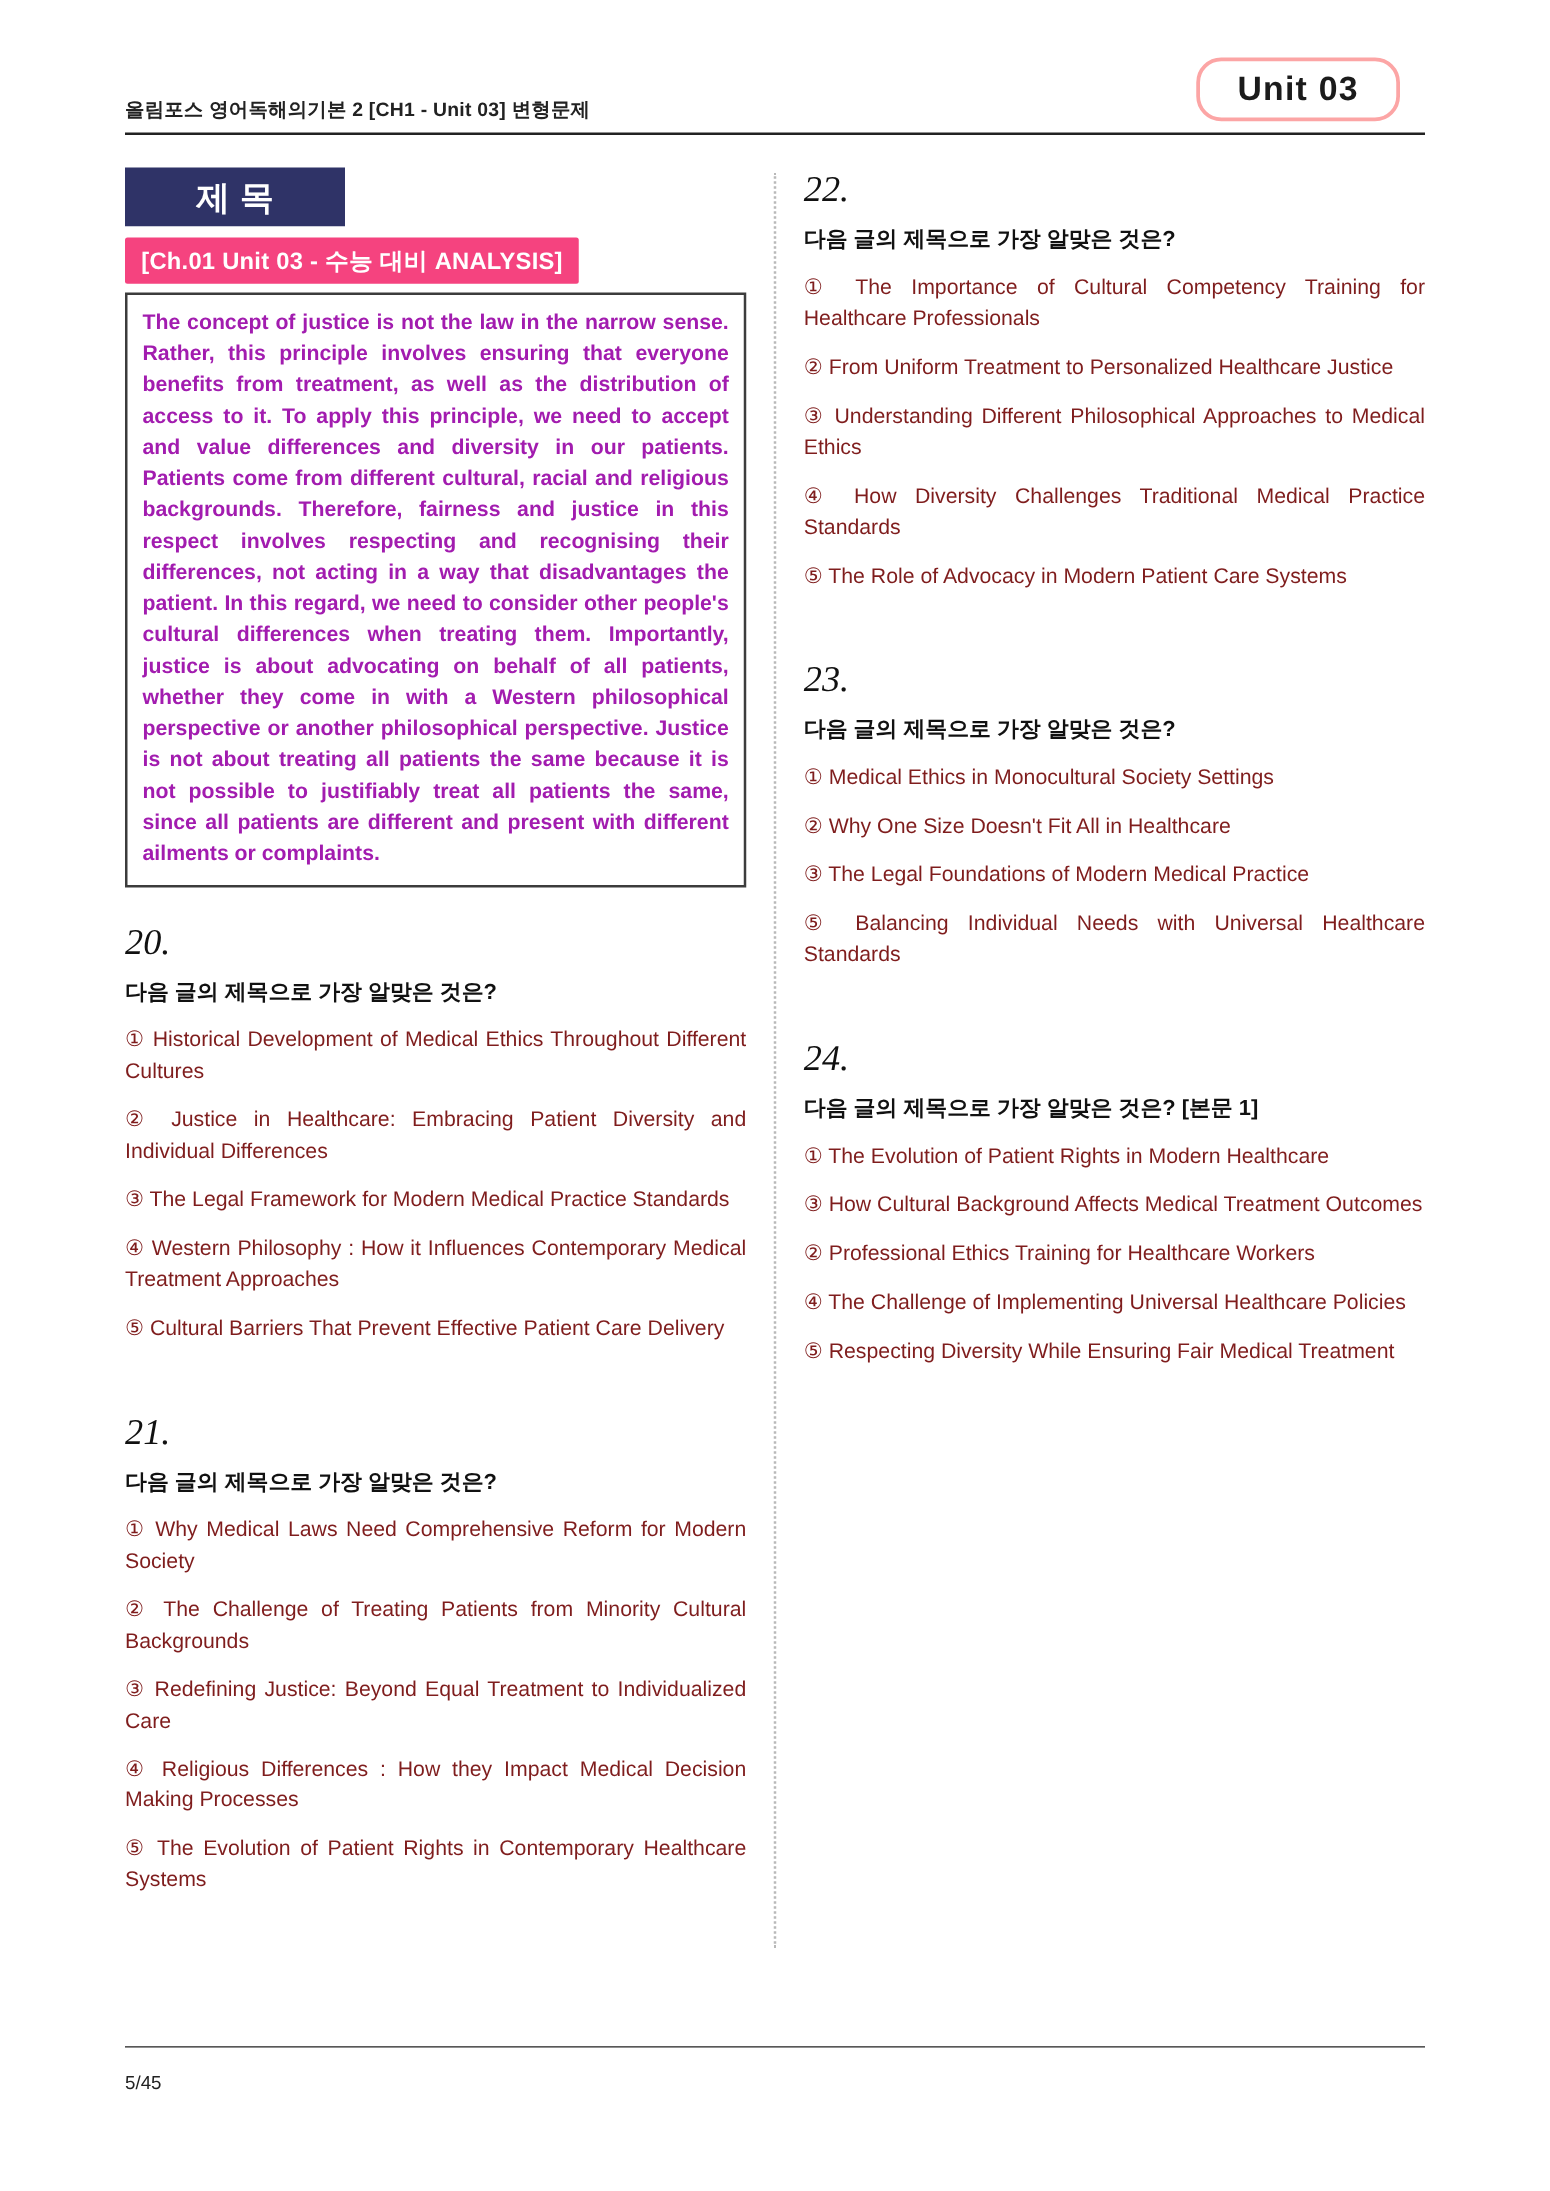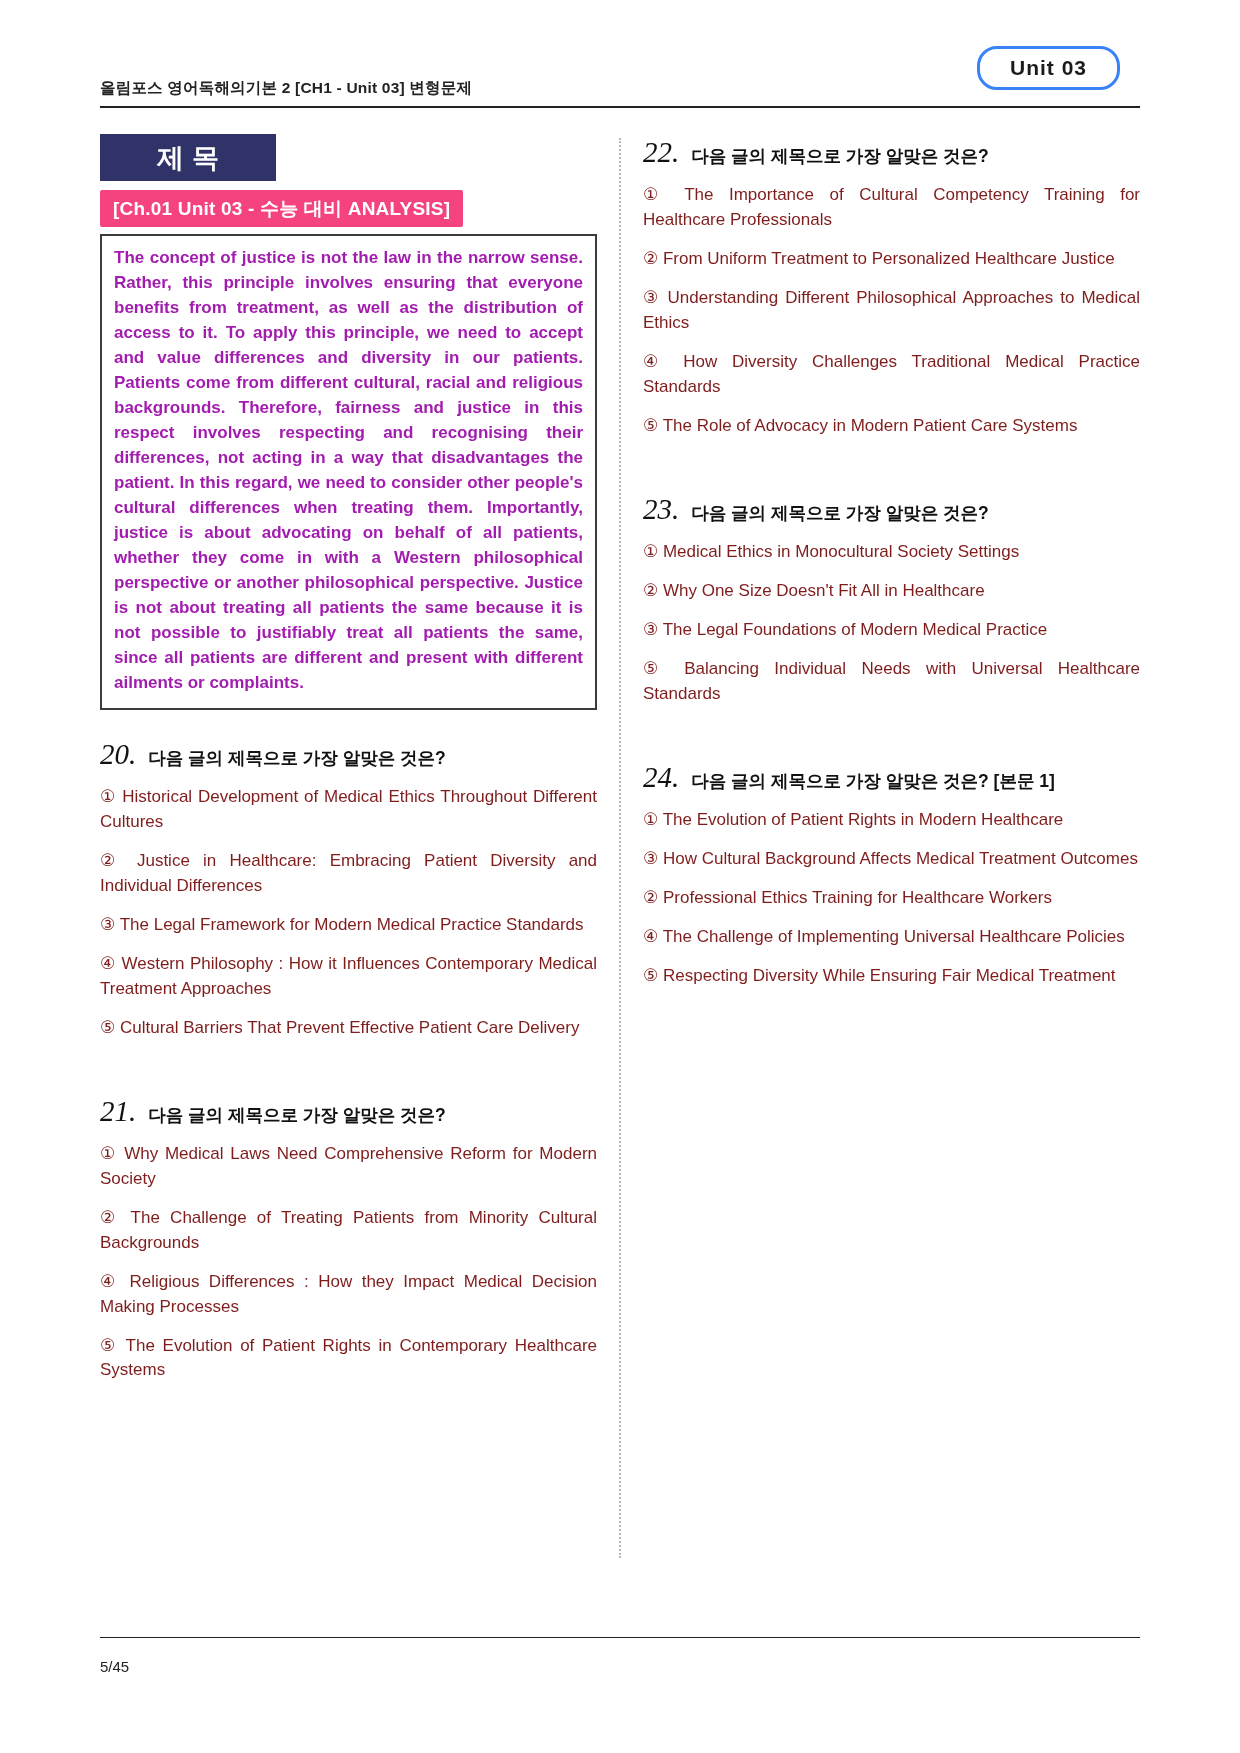--- a/index.html
+++ b/index.html
@@ -13,24 +13,24 @@
     width: 1240px;
     height: 1753px;
     margin: 0 auto;
     background: #ffffff;
     overflow: hidden;
   }
   .unit-badge {
     position: absolute;
     top: 46px;
     right: 120px;
-    border: 3px solid #3b82f6;
+    border: 3px solid #fca5a5;
     border-radius: 20px;
     padding: 7px 30px;
-    font-size: 21px;
+    font-size: 27px;
     font-weight: bold;
     color: #1b1b1b;
     letter-spacing: 1px;
   }
   .page-header { padding: 78px 100px 0 100px; }
   .header-title {
     font-size: 15.5px;
     font-weight: bold;
     color: #222222;
     letter-spacing: 0.2px;
@@ -87,20 +87,21 @@
     color: #a21caf;
   }
   .question { margin-top: 56px; }
   .question.after-passage { margin-top: 30px; }
   .question.col-top { margin-top: 4px; }
   .q-head {
     display: flex;
     align-items: baseline;
     gap: 12px;
     margin-bottom: 15px;
+    flex-direction: column;
   }
   .q-num {
     font-family: "Liberation Serif", "DejaVu Serif", serif;
     font-style: italic;
     font-size: 29px;
     color: #111111;
     line-height: 1;
   }
   .q-prompt {
     font-size: 17.5px;
@@ -158,20 +159,21 @@
         <p class="option">⑤ Cultural Barriers That Prevent Effective Patient Care Delivery</p>
       </section>
 
       <section class="question">
         <div class="q-head">
           <span class="q-num">21.</span>
           <span class="q-prompt">다음 글의 제목으로 가장 알맞은 것은?</span>
         </div>
         <p class="option">① Why Medical Laws Need Comprehensive Reform for Modern Society</p>
         <p class="option">② The Challenge of Treating Patients from Minority Cultural Backgrounds</p>
+        <p class="option">③ Redefining Justice: Beyond Equal Treatment to Individualized Care</p>
         <p class="option">④ Religious Differences : How they Impact Medical Decision Making Processes</p>
         <p class="option">⑤ The Evolution of Patient Rights in Contemporary Healthcare Systems</p>
       </section>
     </div>
 
     <div class="divider"></div>
 
     <div class="col">
 
       <section class="question col-top">

